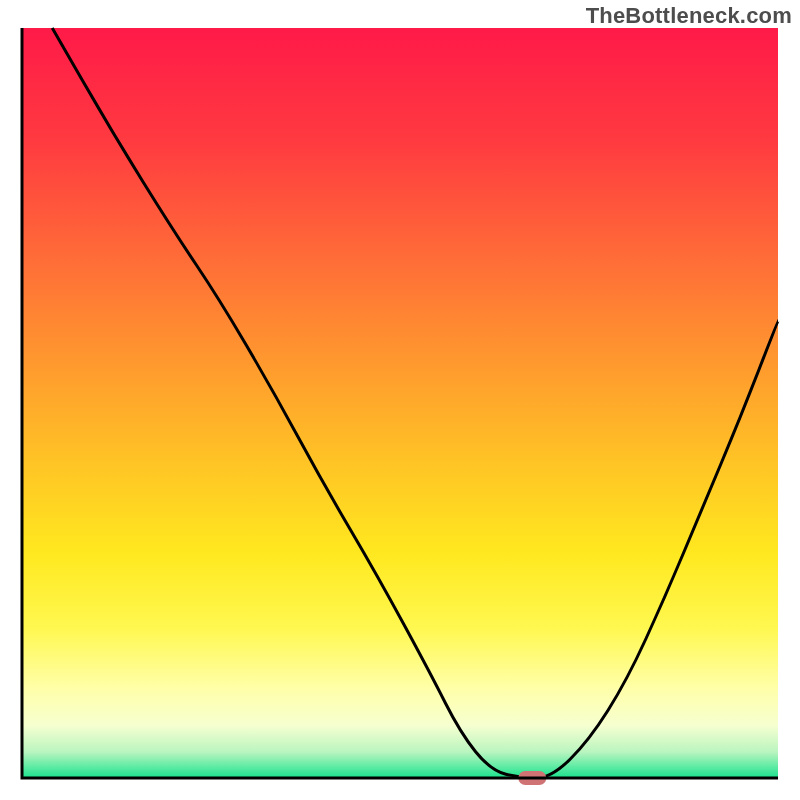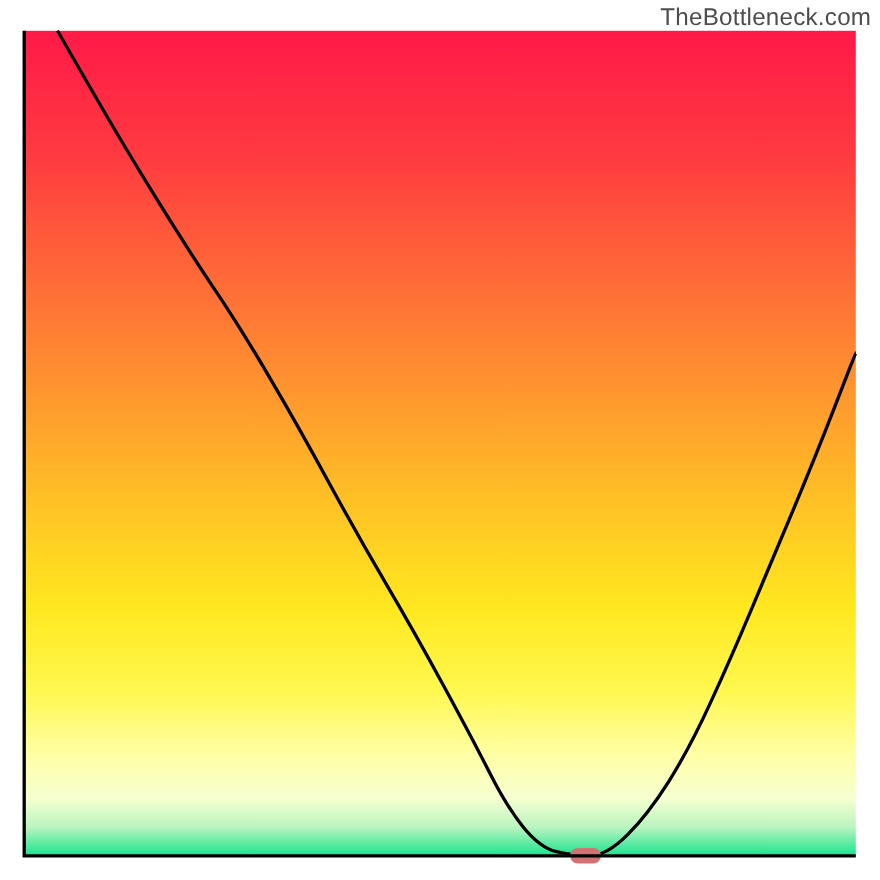--- a/index.html
+++ b/index.html
@@ -14,21 +14,21 @@
     position: relative;
     width: 800px;
     height: 800px;
   }
   #watermark {
     position: absolute;
     top: 3px;
     right: 8px;
     color: #4d4d4d;
     font-size: 22px;
-    font-weight: 400;
+    font-weight: 700;
     letter-spacing: 0.2px;
   }
   svg { display: block; }
 </style>
 </head>
 <body>
 
 <div id="container">
   <div id="watermark">TheBottleneck.com</div>
   <svg id="chart" width="800" height="800">

